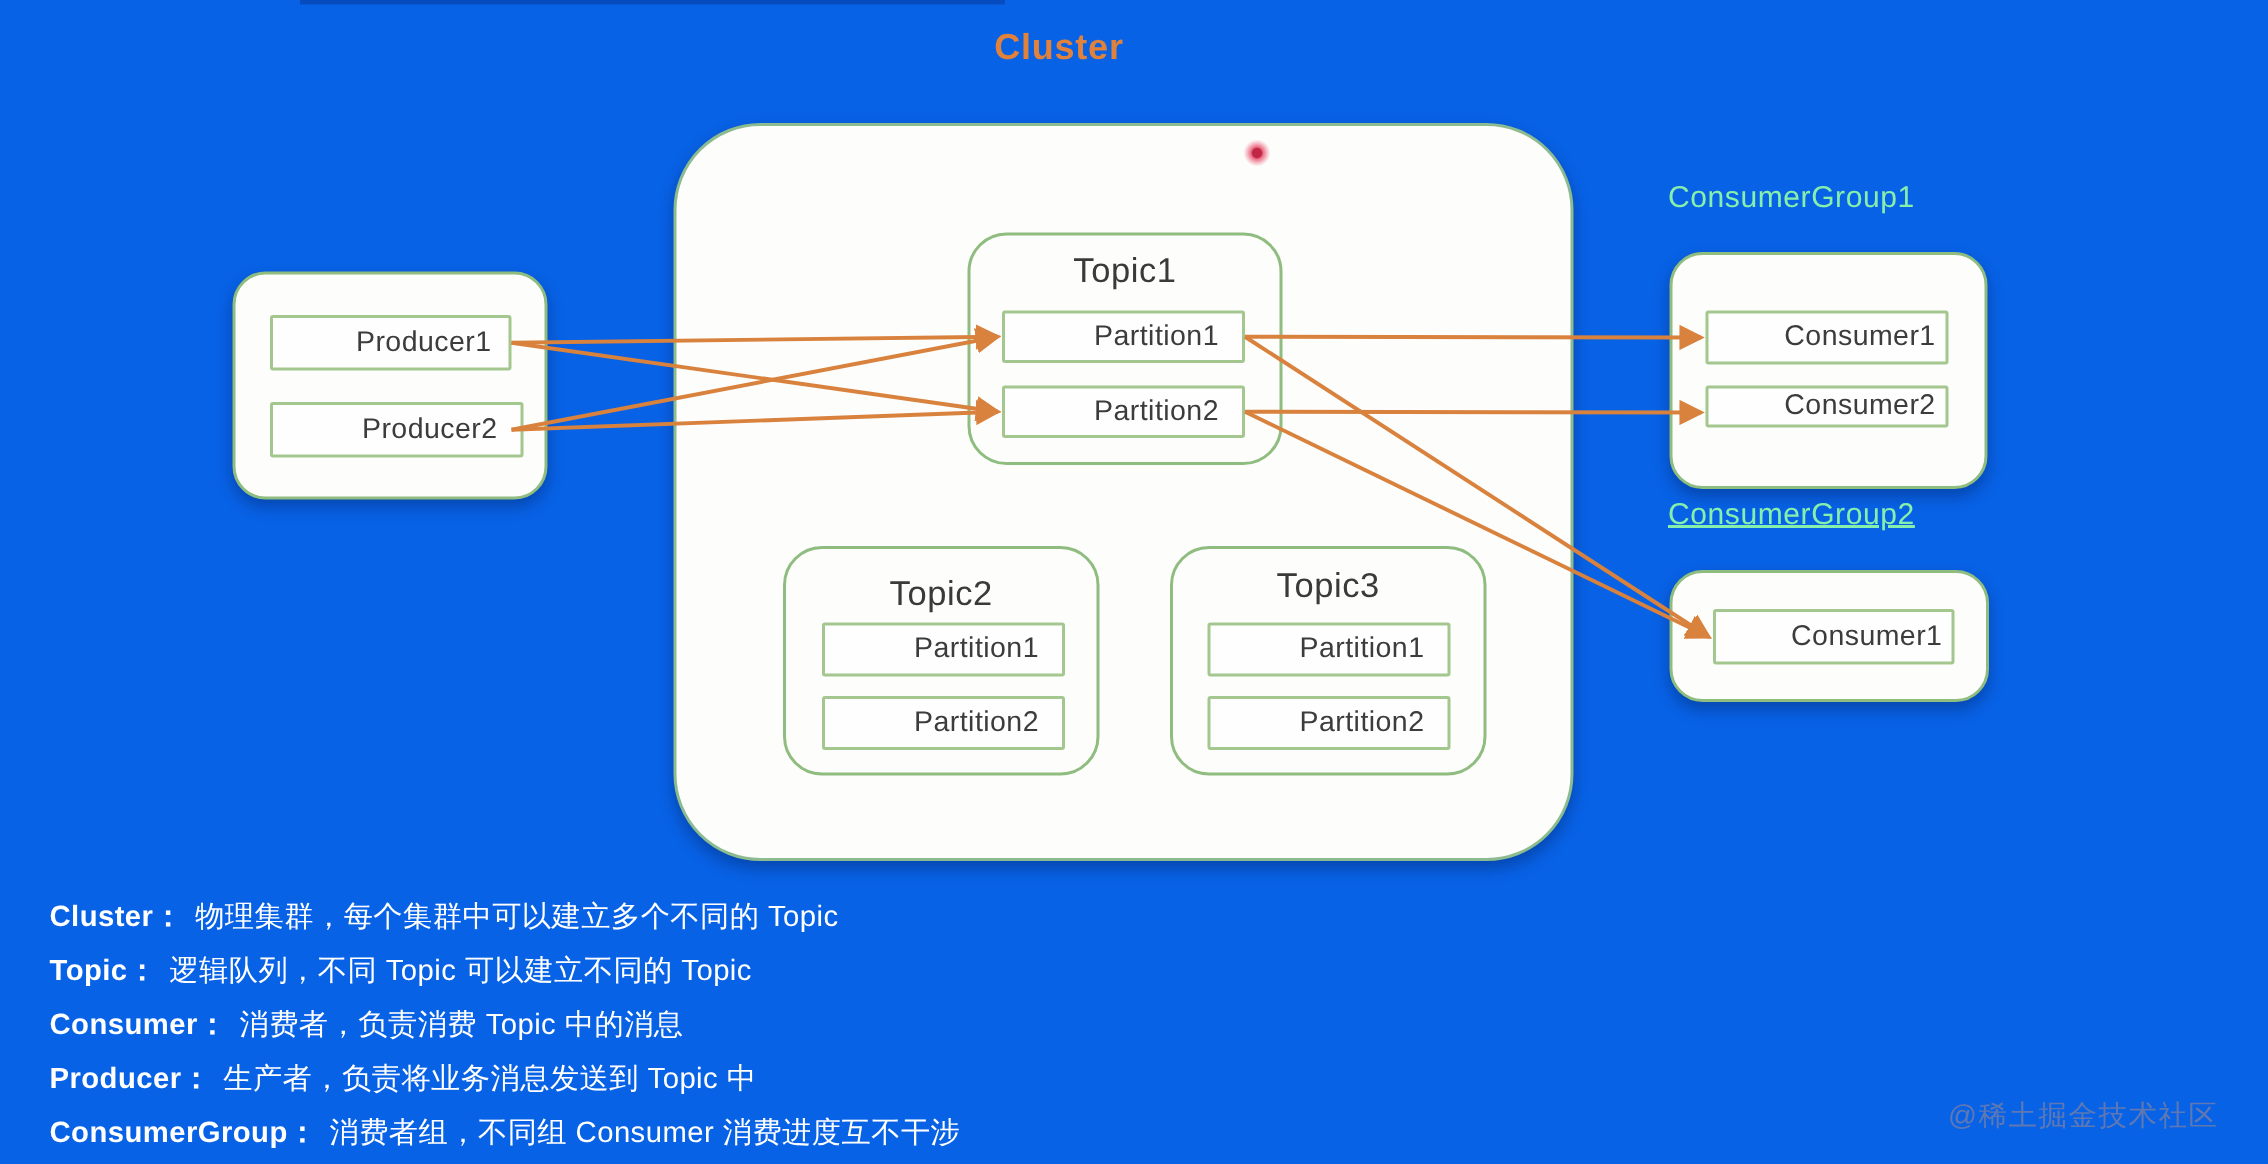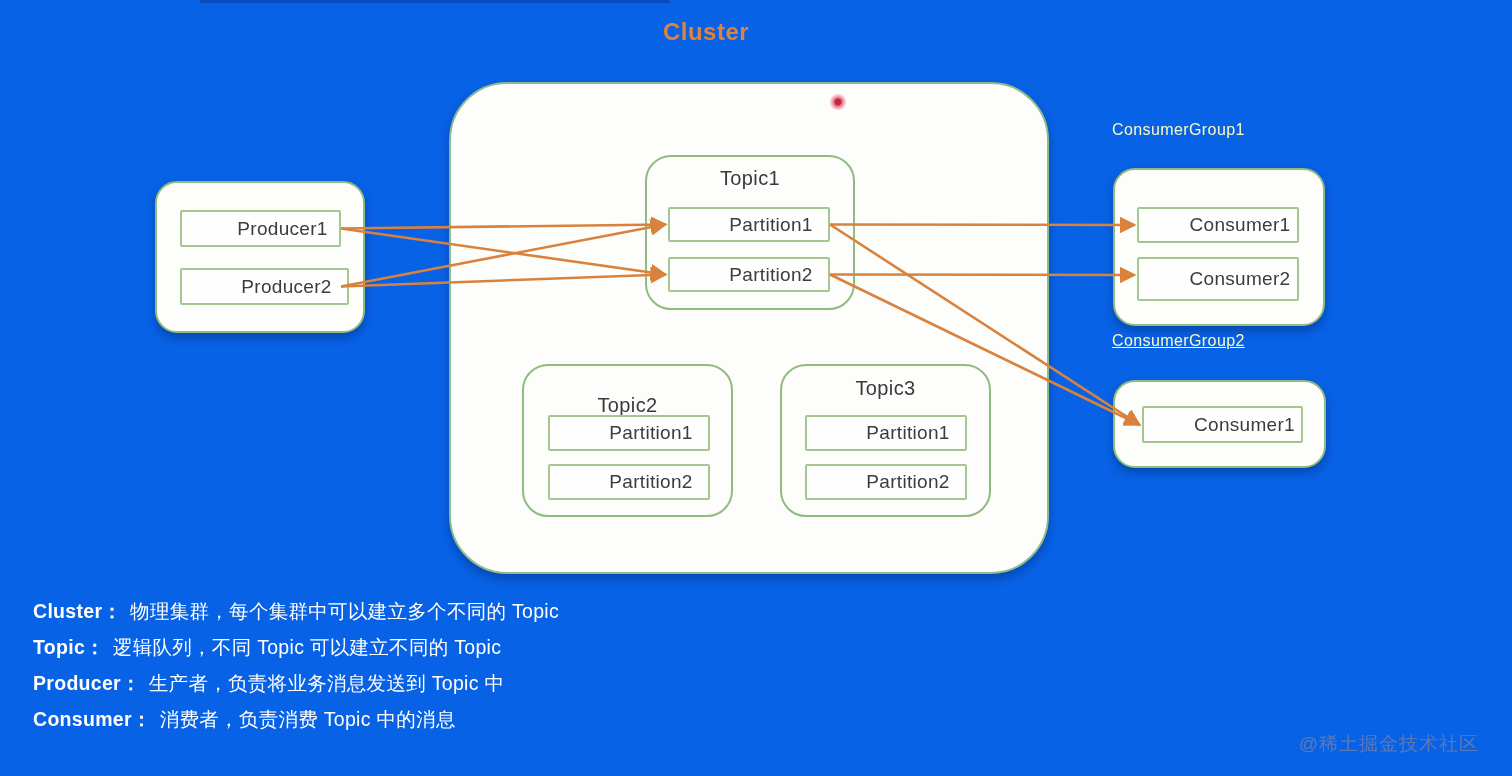--- a/index.html
+++ b/index.html
@@ -23,23 +23,23 @@
   .cluster-box{border-radius:58px;border-color:#8cbb90;}
   .producers-box,.cg-box{border-radius:22px;}
   .topic-box{border-radius:26px;box-shadow:none;}
 
   .node-box{position:absolute;background:#fefefe;
     border:2px solid #a3c78e;box-sizing:border-box;border-radius:2px;
     display:flex;align-items:center;justify-content:center;
     font-size:19px;color:#3c3c3c;letter-spacing:.3px;padding-left:44px;}
 
   .topic-title{position:absolute;width:100%;text-align:center;
-    font-size:20px;color:#3a3a3a;letter-spacing:.4px;}
+    font-size:23px;color:#3a3a3a;letter-spacing:.4px;}
 
-  .cg-label{position:absolute;font-size:16px;color:#fef9c3;
+  .cg-label{position:absolute;font-size:20px;color:#86efac;
     letter-spacing:.4px;font-weight:500;}
 
   .laser-dot{position:absolute;left:829px;top:93px;width:18px;height:18px;
     border-radius:50%;
     background:radial-gradient(circle at 50% 50%,
       #c02746 0 3px, rgba(232,85,110,.85) 4px, rgba(240,140,160,.45) 7px,
       rgba(245,170,185,0) 9px);}
 
   .legend{position:absolute;left:33px;top:593px;}
   .legend-line{height:36px;line-height:36px;font-size:19.5px;color:#fff;
@@ -68,35 +68,35 @@
   <div class="node-box" style="left:180px;top:210px;width:161px;height:37px;">Producer1</div>
   <div class="node-box" style="left:180px;top:268px;width:169px;height:37px;">Producer2</div>
 
   <div class="group-box topic-box" style="left:645px;top:155px;width:210px;height:155px;">
     <div class="topic-title" style="top:10px;">Topic1</div>
   </div>
   <div class="node-box" style="left:668px;top:207px;width:162px;height:35px;">Partition1</div>
   <div class="node-box" style="left:668px;top:257px;width:162px;height:35px;">Partition2</div>
 
   <div class="group-box topic-box" style="left:522px;top:364px;width:211px;height:153px;">
-    <div class="topic-title" style="top:28px;">Topic2</div>
+    <div class="topic-title" style="top:16px;">Topic2</div>
   </div>
   <div class="node-box" style="left:548px;top:415px;width:162px;height:36px;">Partition1</div>
   <div class="node-box" style="left:548px;top:464px;width:162px;height:36px;">Partition2</div>
 
   <div class="group-box topic-box" style="left:780px;top:364px;width:211px;height:153px;">
     <div class="topic-title" style="top:11px;">Topic3</div>
   </div>
   <div class="node-box" style="left:805px;top:415px;width:162px;height:36px;">Partition1</div>
   <div class="node-box" style="left:805px;top:464px;width:162px;height:36px;">Partition2</div>
 
   <div class="cg-label" style="left:1112px;top:121px;">ConsumerGroup1</div>
   <div class="group-box cg-box" style="left:1113px;top:168px;width:212px;height:158px;"></div>
   <div class="node-box" style="left:1137px;top:207px;width:162px;height:36px;">Consumer1</div>
-  <div class="node-box" style="left:1137px;top:257px;width:162px;height:44px;">Consumer2</div>
+  <div class="node-box" style="left:1137px;top:257px;width:162px;height:28px;">Consumer2</div>
 
   <div class="cg-label" style="left:1112px;top:332px;text-decoration:underline;">ConsumerGroup2</div>
   <div class="group-box cg-box" style="left:1113px;top:380px;width:213px;height:88px;"></div>
   <div class="node-box" style="left:1142px;top:406px;width:161px;height:37px;">Consumer1</div>
 
   <div class="laser-dot"></div>
 
   <svg id="edges-svg">
     <defs>
       <marker id="arrowhead" viewBox="0 0 10 10" refX="8.5" refY="5" markerWidth="6.5" markerHeight="6.5" orient="auto-start-reverse">
@@ -114,21 +114,24 @@
     </svg>
 
   <div class="legend">
     <div class="legend-line">
       <span class="legend-term">Cluster：</span><span class="legend-def">物理集群，每个集群中可以建立多个不同的 Topic</span>
     </div>
     <div class="legend-line">
       <span class="legend-term">Topic：</span><span class="legend-def">逻辑队列，不同 Topic 可以建立不同的 Topic</span>
     </div>
     <div class="legend-line">
+      <span class="legend-term">Consumer：</span><span class="legend-def">消费者，负责消费 Topic 中的消息</span>
+    </div>
+    <div class="legend-line">
       <span class="legend-term">Producer：</span><span class="legend-def">生产者，负责将业务消息发送到 Topic 中</span>
     </div>
     <div class="legend-line">
-      <span class="legend-term">Consumer：</span><span class="legend-def">消费者，负责消费 Topic 中的消息</span>
+      <span class="legend-term">ConsumerGroup：</span><span class="legend-def">消费者组，不同组 Consumer 消费进度互不干涉</span>
     </div>
   </div>
 
   <div class="watermark">@稀土掘金技术社区</div>
 </div>
 
 </body></html>

